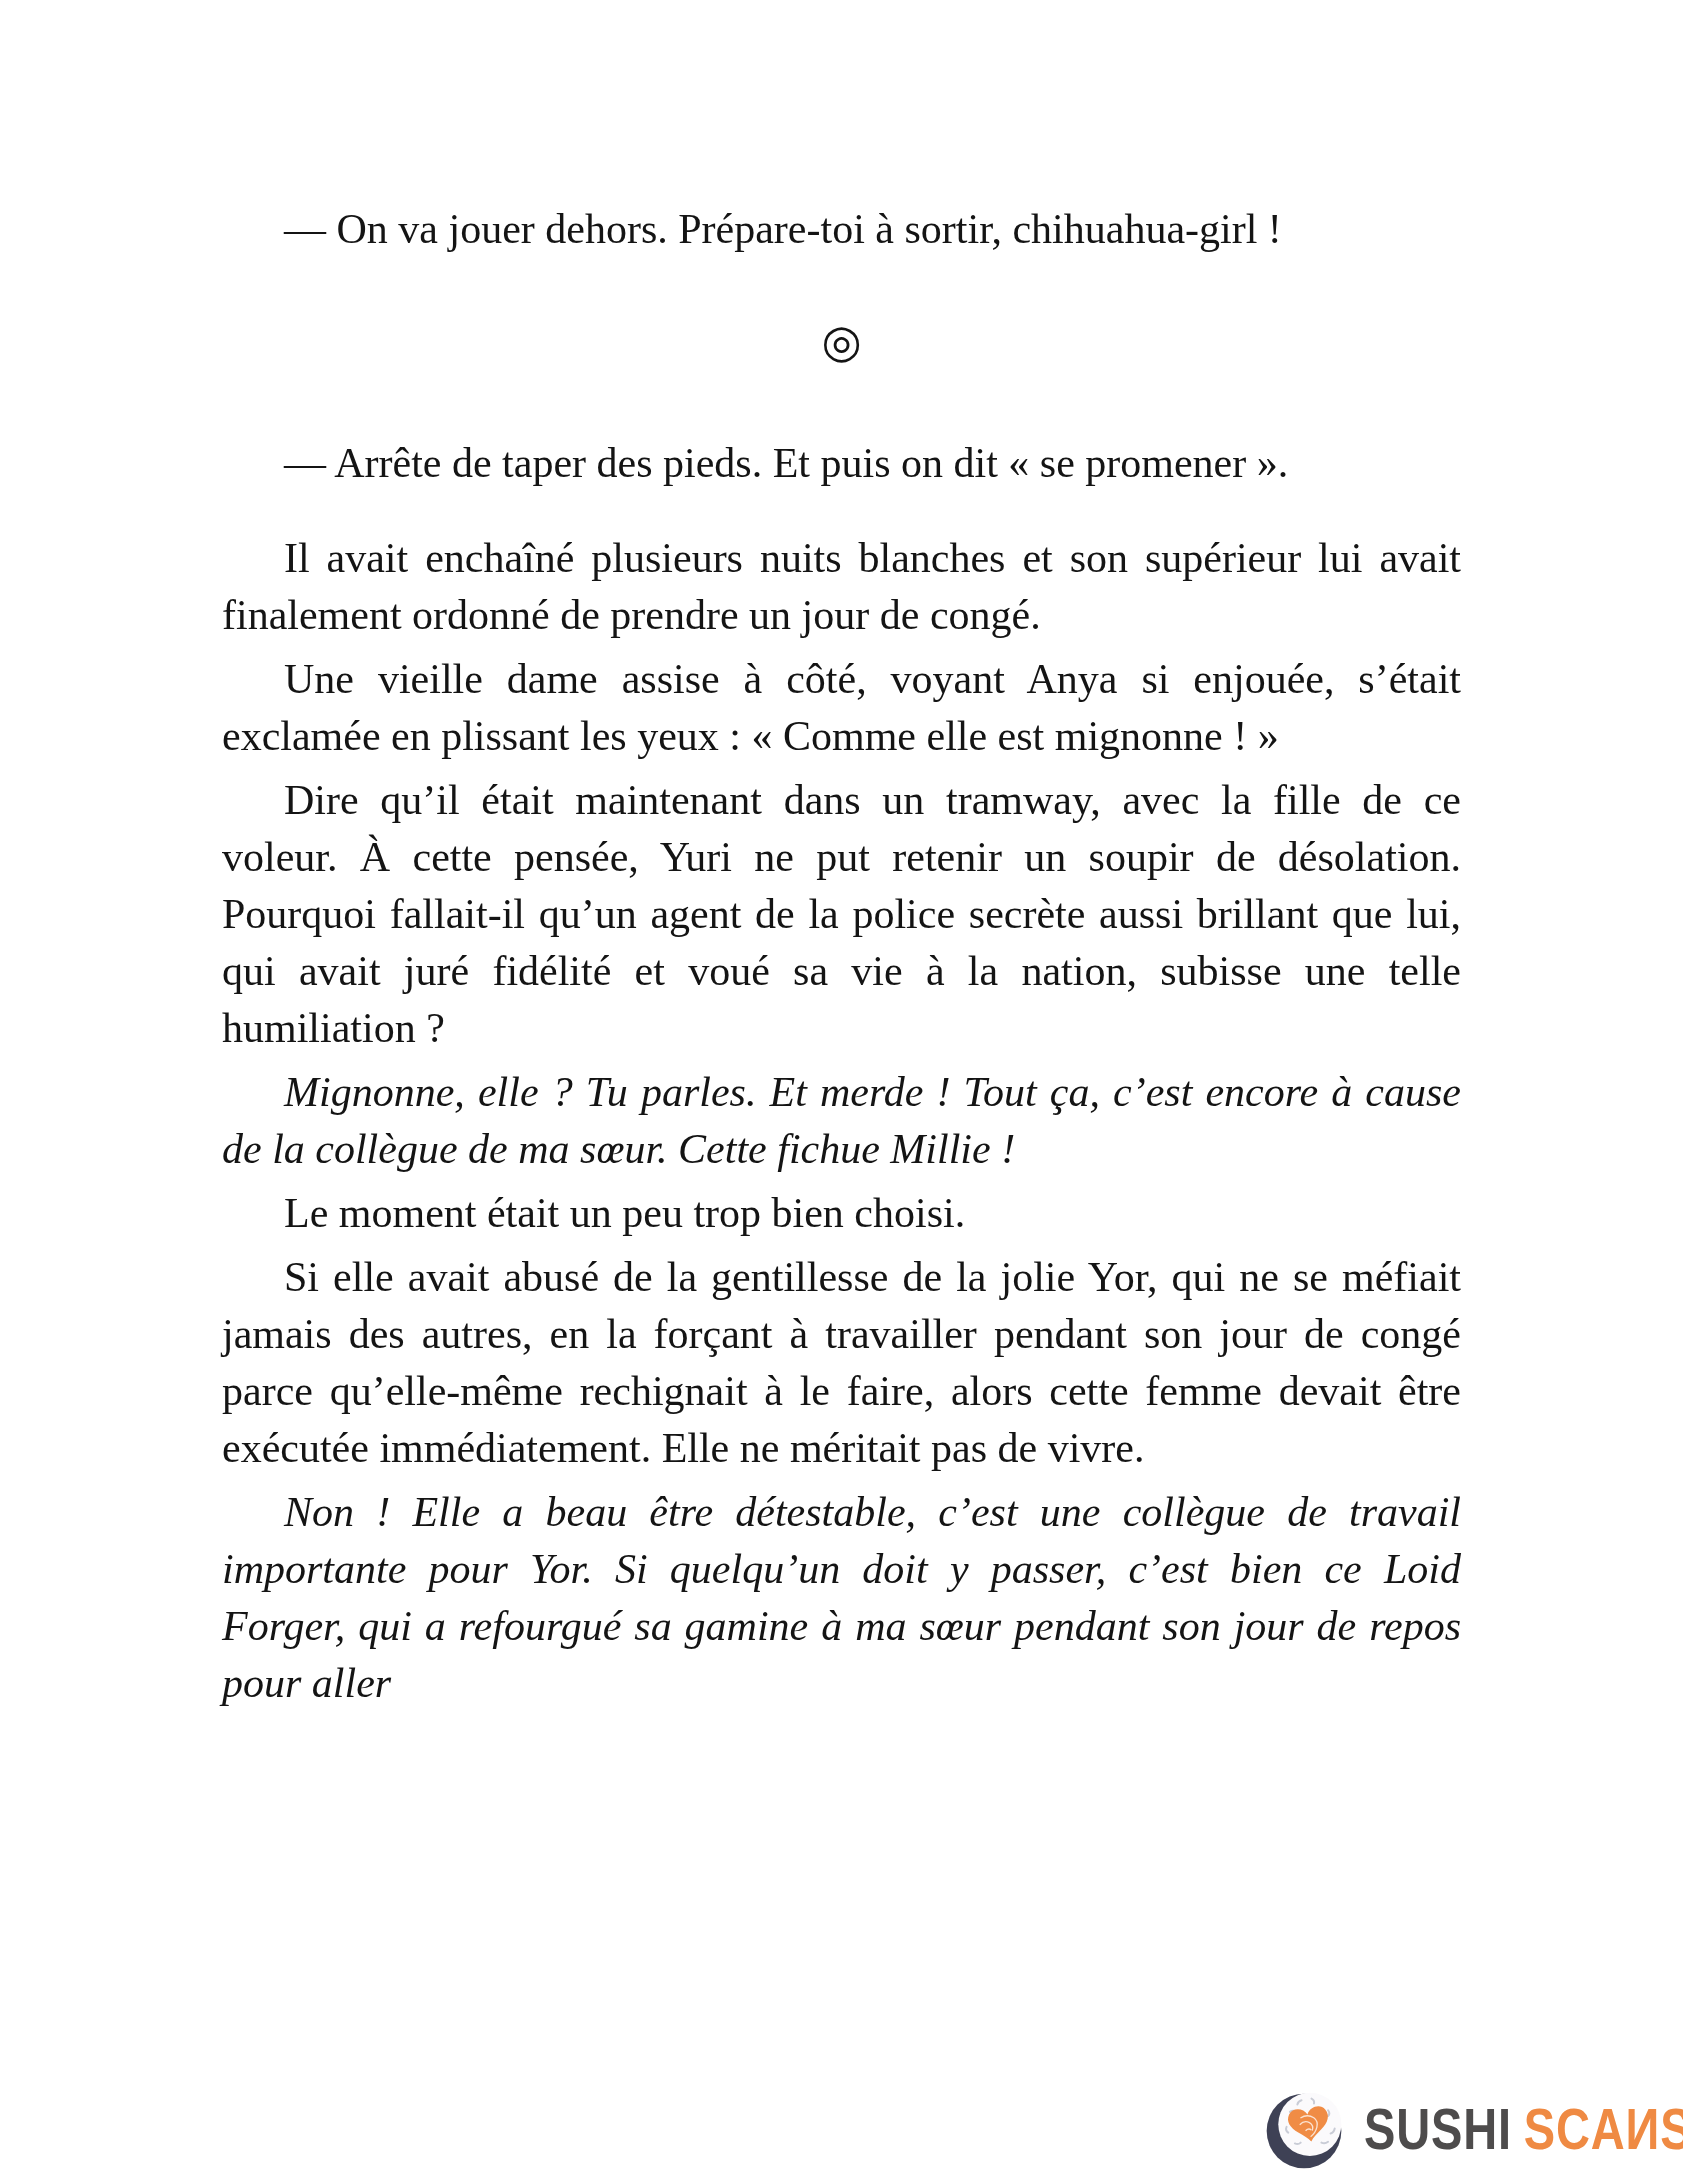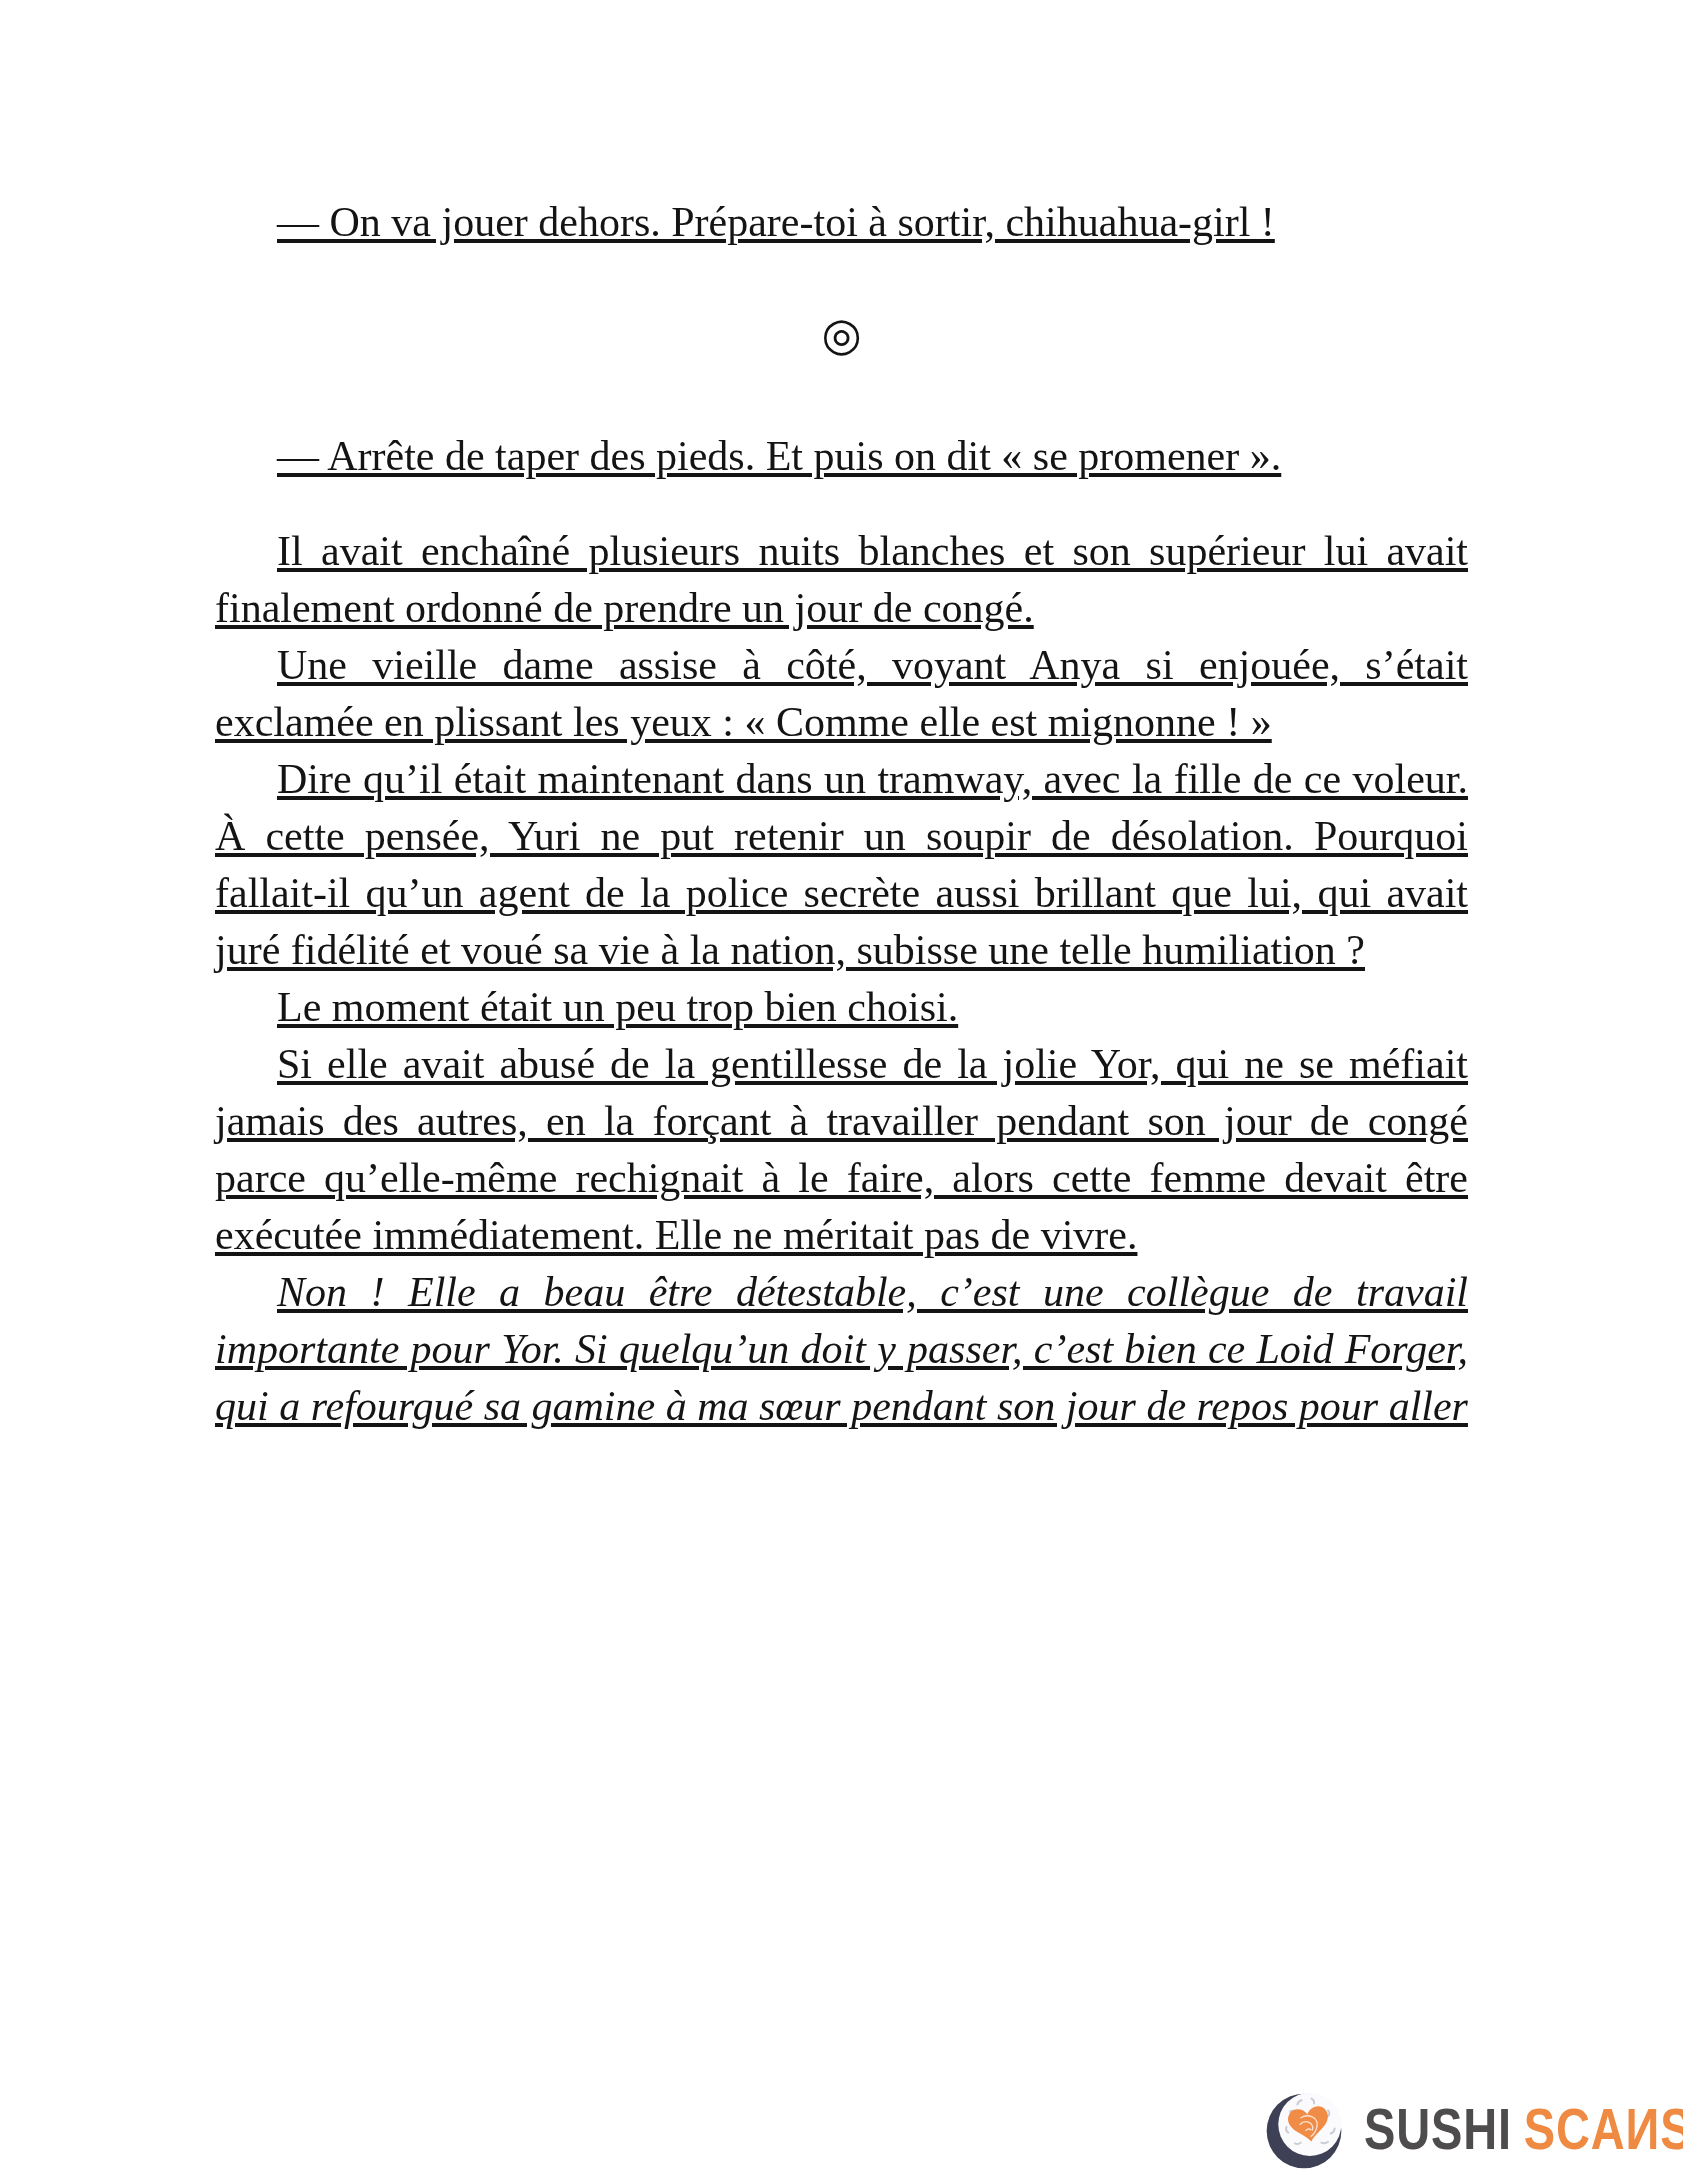--- a/index.html
+++ b/index.html
@@ -20,24 +20,23 @@
   }
   .text-block {
     position: absolute;
     left: 215px;
     top: 194px;
     width: 1253px;
     font-size: 42px;
     line-height: 57px;
   }
   .text-block p {
-    margin: 0;
+    margin: 7px;
     text-align: justify;
     text-indent: 62px;
-    text-decoration: underline;
   }
   .text-block p.dialogue {
     text-align: left;
   }
   .text-block p.body-italic {
     font-style: italic;
   }
   .text-block p.space-before {
     margin-top: 38px;
   }
@@ -83,20 +82,21 @@
 
 <div class="page">
 
   <div class="text-block" id="text-content">
       <p class="dialogue">— On va jouer dehors. Prépare-toi à sortir, chihuahua-girl&nbsp;!</p>
       <div class="divider"><span>◎</span></div>
       <p class="dialogue">— Arrête de taper des pieds. Et puis on dit «&nbsp;se promener&nbsp;».</p>
       <p class="body space-before">Il avait enchaîné plusieurs nuits blanches et son supérieur lui avait finalement ordonné de prendre un jour de congé.</p>
       <p class="body">Une vieille dame assise à côté, voyant Anya si enjouée, s’était exclamée en plissant les yeux&nbsp;: «&nbsp;Comme elle est mignonne&nbsp;!&nbsp;»</p>
       <p class="body">Dire qu’il était maintenant dans un tramway, avec la fille de ce voleur. À cette pensée, Yuri ne put retenir un soupir de désolation. Pourquoi fallait-il qu’un agent de la police secrète aussi brillant que lui, qui avait juré fidélité et voué sa vie à la nation, subisse une telle humiliation&nbsp;?</p>
+      <p class="body-italic">Mignonne, elle&nbsp;? Tu parles. Et merde&nbsp;! Tout ça, c’est encore à cause de la collègue de ma sœur. Cette fichue Millie&nbsp;!</p>
       <p class="body">Le moment était un peu trop bien choisi.</p>
       <p class="body">Si elle avait abusé de la gentillesse de la jolie Yor, qui ne se méfiait jamais des autres, en la forçant à travailler pendant son jour de congé parce qu’elle-même rechignait à le faire, alors cette femme devait être exécutée immédiatement. Elle ne méritait pas de vivre.</p>
       <p class="body-italic">Non&nbsp;! Elle a beau être détestable, c’est une collègue de travail importante pour Yor. Si quelqu’un doit y passer, c’est bien ce Loid Forger, qui a refourgué sa gamine à ma sœur pendant son jour de repos pour aller</p>
     </div>
 
   <div class="footer-logo">
     <svg class="logo-icon" viewBox="0 0 100 100" aria-hidden="true">
 
       <circle cx="47" cy="53" r="45" fill="#3e4155"></circle>
 

